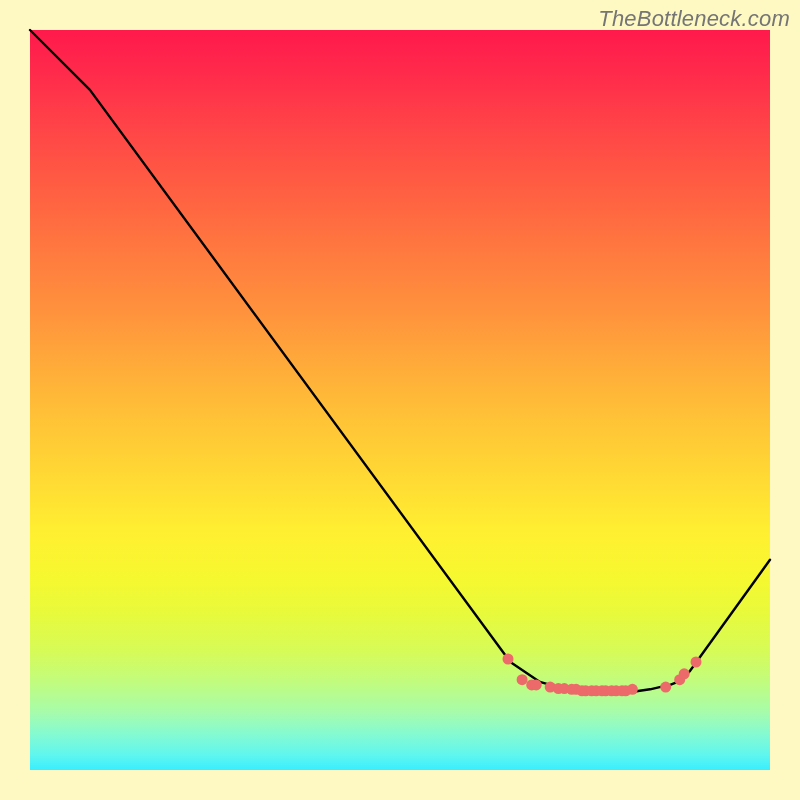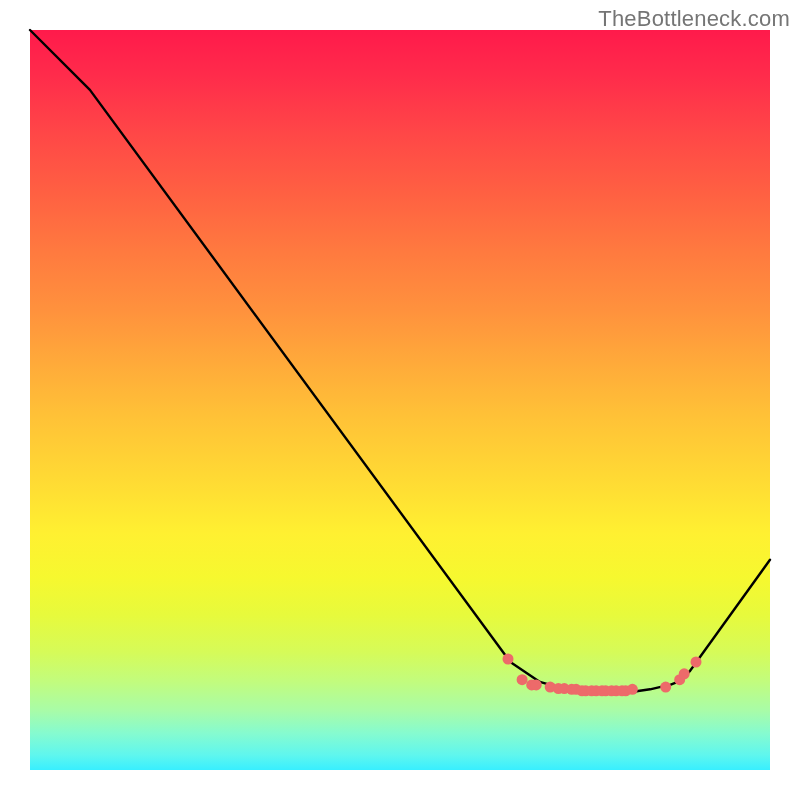--- a/index.html
+++ b/index.html
@@ -1,21 +1,22 @@
 <!DOCTYPE html>
 <html><head>
 <meta charset="utf-8">
 <style>
   * { margin: 0; padding: 0; box-sizing: border-box; }
   html, body { width: 800px; height: 800px; background: #000; overflow: hidden; }
   .frame {
     position: relative;
     width: 800px;
     height: 800px;
-    background: #ffffff;
+    background: #fef9c3;
+    font-style: italic;
   }
   .watermark {
     position: absolute;
     top: 6px;
     right: 10px;
     font-family: Arial, Helvetica, sans-serif;
     font-size: 22px;
     color: #757575;
     letter-spacing: 0.2px;
     z-index: 10;

